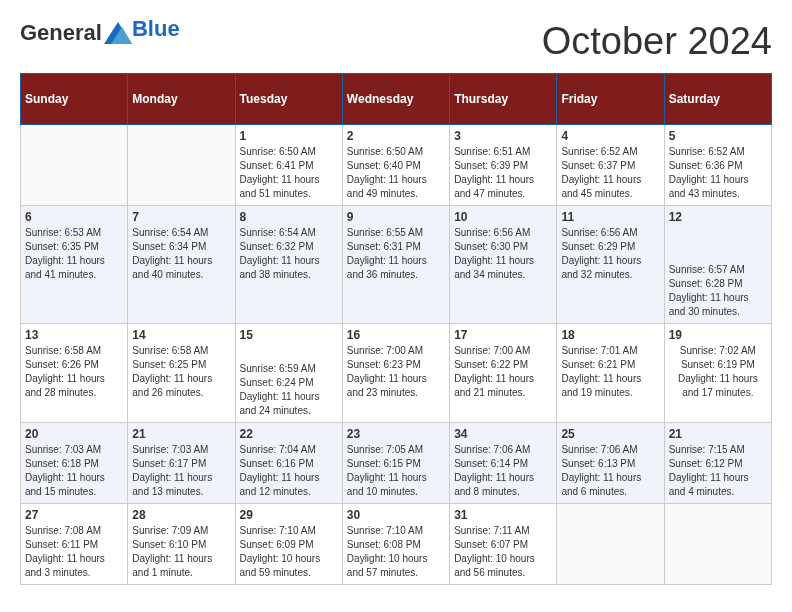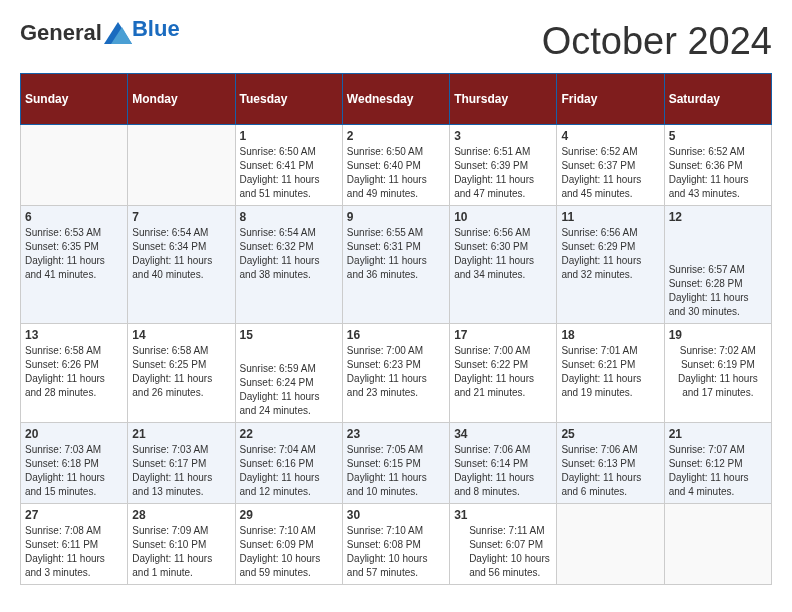--- a/index.html
+++ b/index.html
@@ -276,21 +276,21 @@
 Daylight: 11 hours and 8 minutes.</div>
         </td>
         <td>
           <div class="day-number">25</div>
           <div class="day-detail" style="white-space: pre-line;">Sunrise: 7:06 AM
 Sunset: 6:13 PM
 Daylight: 11 hours and 6 minutes.</div>
         </td>
         <td>
           <div class="day-number">21</div>
-          <div class="day-detail" style="white-space: pre-line;">Sunrise: 7:07 AM
+          <div class="day-detail" style="white-space: pre-line;">Sunrise: 7:15 AM
 Sunset: 6:12 PM
 Daylight: 11 hours and 4 minutes.</div>
         </td>
       </tr>
       <tr>
         <td>
           <div class="day-number">27</div>
           <div class="day-detail" style="white-space: pre-line;">Sunrise: 7:08 AM
 Sunset: 6:11 PM
 Daylight: 11 hours and 3 minutes.</div>
@@ -308,21 +308,21 @@
 Daylight: 10 hours and 59 minutes.</div>
         </td>
         <td>
           <div class="day-number">30</div>
           <div class="day-detail" style="white-space: pre-line;">Sunrise: 7:10 AM
 Sunset: 6:08 PM
 Daylight: 10 hours and 57 minutes.</div>
         </td>
         <td>
           <div class="day-number">31</div>
-          <div class="day-detail" style="white-space: pre-line; margin-left: 15px;">Sunrise: 7:11 AM
+          <div class="day-detail" style="white-space: pre-line;">Sunrise: 7:11 AM
 Sunset: 6:07 PM
 Daylight: 10 hours and 56 minutes.</div>
         </td>
         <td class="empty"></td>
         <td class="empty"></td>
       </tr>
     </tbody>
 </table>
 
 </body></html>

